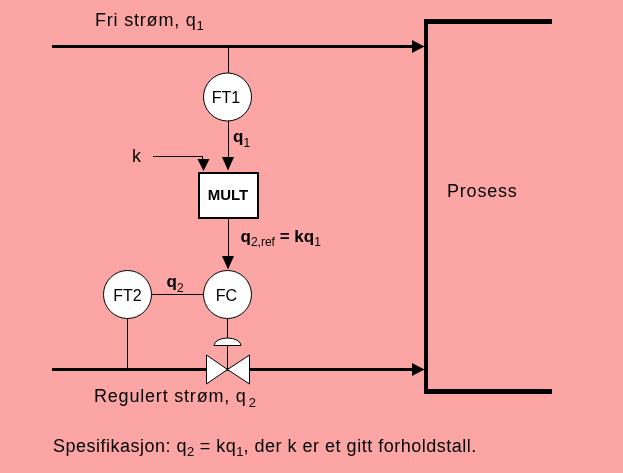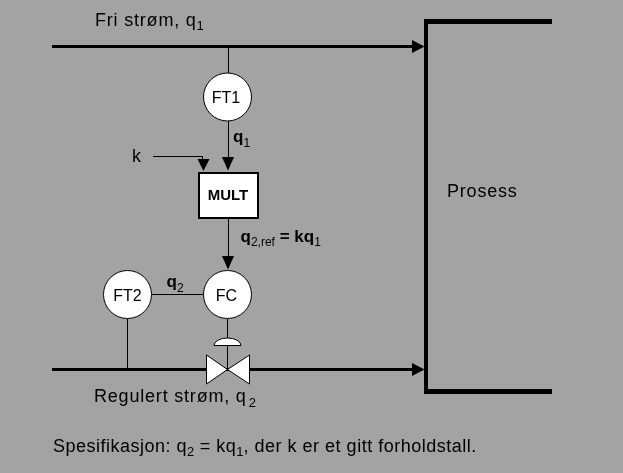--- a/index.html
+++ b/index.html
@@ -7,21 +7,21 @@
     padding: 0;
     background: #ffffff;
     width: 623px;
     height: 473px;
     overflow: hidden;
   }
   #stage {
     position: relative;
     width: 623px;
     height: 473px;
-    background: #a3a3a3;
+    background: #fca5a5;
   }
   svg text {
     fill: currentColor;
     stroke: none;
     font-family: "Liberation Sans", sans-serif;
     white-space: pre;
   }
   .ln   { stroke: currentColor; fill: none; stroke-width: 1; }
   .ln3  { stroke: currentColor; fill: none; stroke-width: 3; }
   .ln45 { stroke: currentColor; fill: none; stroke-width: 4.5; }

